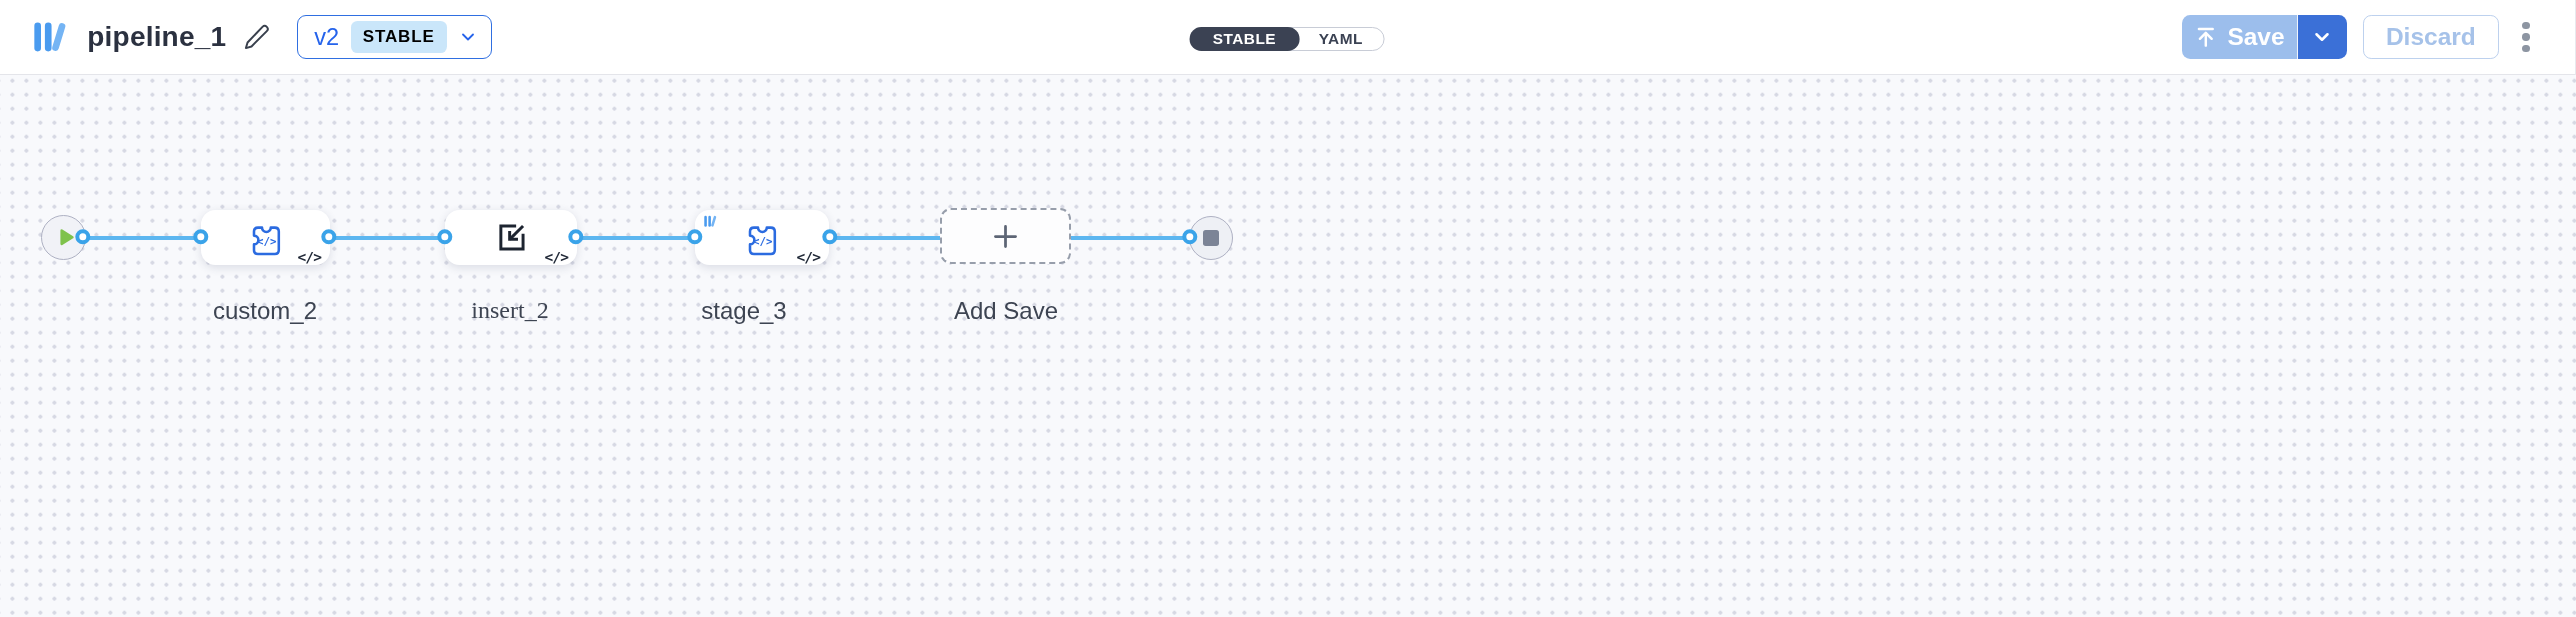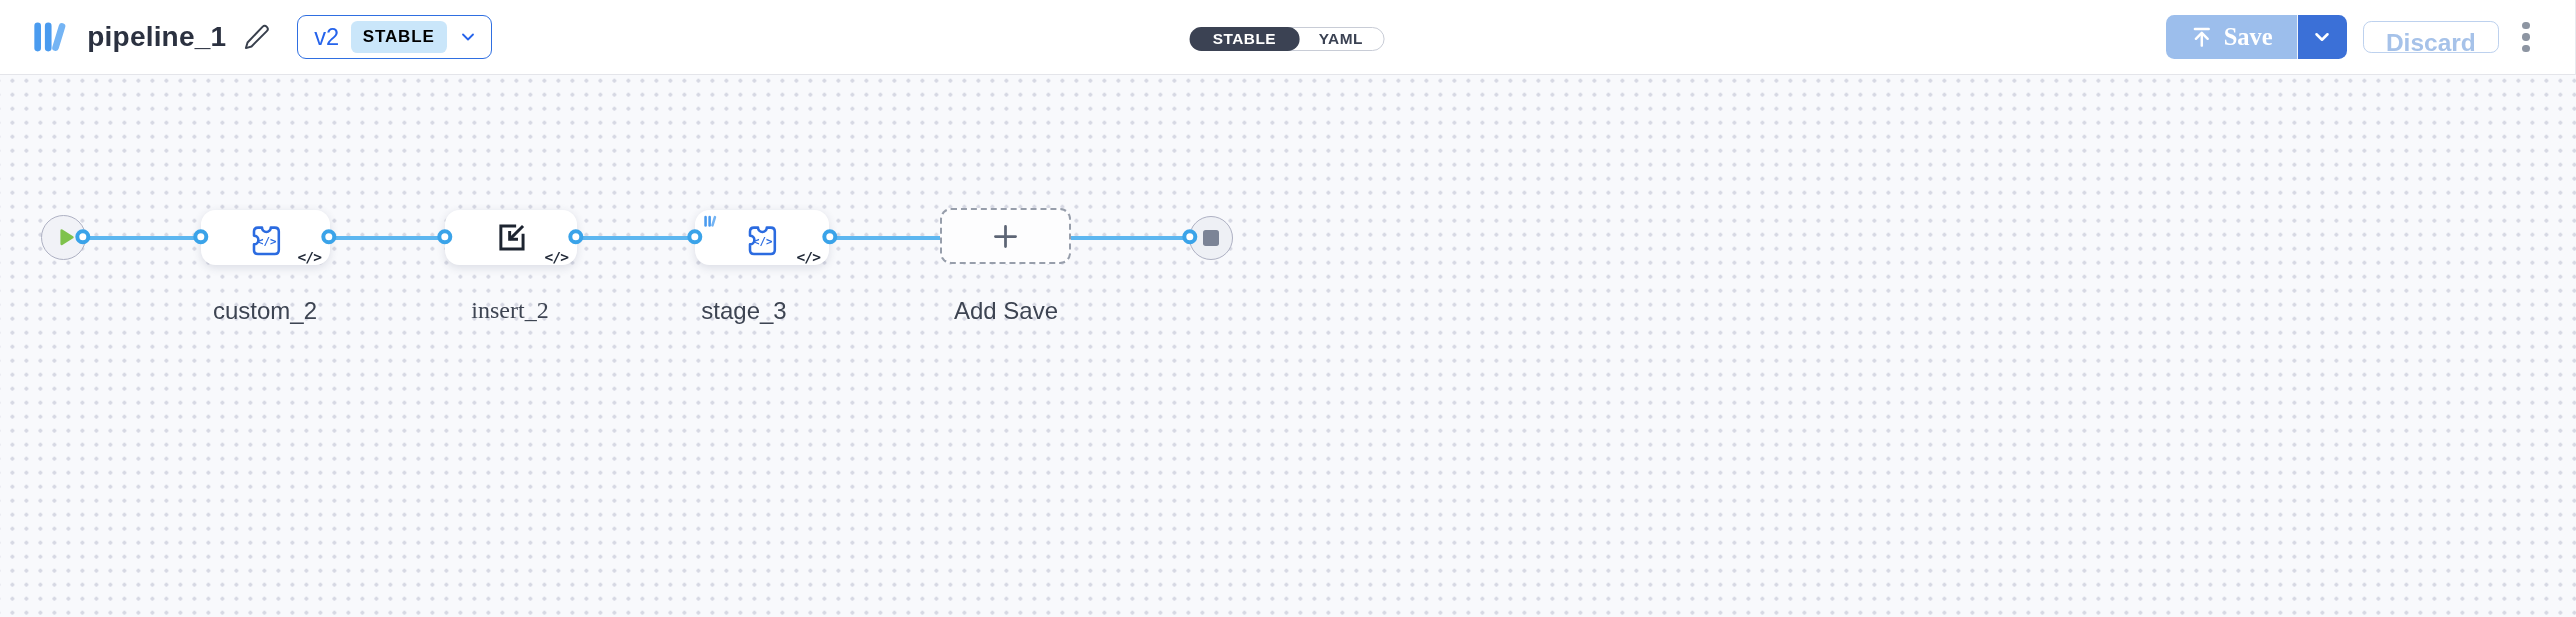--- a/index.html
+++ b/index.html
@@ -30,26 +30,26 @@
   }
   .view-toggle .seg {
     display:flex; align-items:center; padding:0 21px; font-size:15.4px; font-weight:700;
     letter-spacing:0.5px; color:#3b4253; border-radius:11.8px; cursor:pointer; white-space:nowrap;
   }
   .view-toggle .seg.active { background:#3b4253; color:#fff; margin:-1.4px; padding:0 23px; }
   .header-right { margin-left:auto; display:flex; align-items:center; gap:16.3px; }
   .save-split { display:flex; height:44px; border-radius:8.2px; overflow:hidden; }
   .save-main {
     background:#9cbeec; color:#fff; font-size:24.5px; font-weight:700;
-    display:flex; align-items:center; gap:10px; padding:0 24px; border:none;
-    border-right:1.8px solid #eef4fc; cursor:pointer; font-family:Liberation Serif, serif;
+    display:flex; align-items:center; gap:10px; padding:0 12px; border:none;
+    border-right:1.8px solid #eef4fc; cursor:pointer; font-family:Liberation Sans, sans-serif;
   }
   .save-caret { background:#3b70d7; width:49px; display:flex; align-items:center; justify-content:center; border:none; cursor:pointer; }
   .discard-btn {
-    height:32px; background:#fff; border:1.8px solid #bdd1ee; border-radius:8.2px;
+    height:44px; background:#fff; border:1.8px solid #bdd1ee; border-radius:8.2px;
     color:#a6c2e9; font-size:24.5px; font-weight:700; padding:7px 22px; cursor:pointer; font-family:inherit;
   }
   .kebab { display:flex; flex-direction:column; gap:4.5px; padding:5.4px 7.3px; cursor:pointer; }
   .kebab span { width:7.3px; height:7.3px; border-radius:50%; background:#8d95a2; }
 
   
   .canvas {
     position:absolute; left:0; top:75px; width:2576px; height:542px;
     background-color:#f8f9fc;
     background-image:radial-gradient(circle, #d6d8e3 1.7px, rgba(214,216,227,0) 2px);

